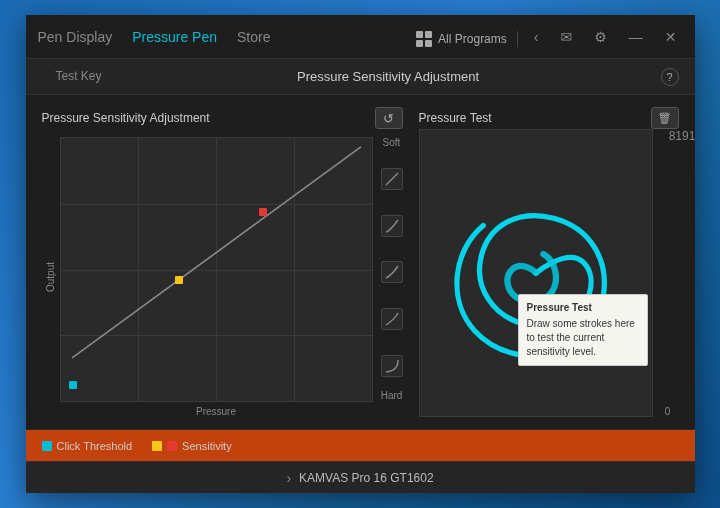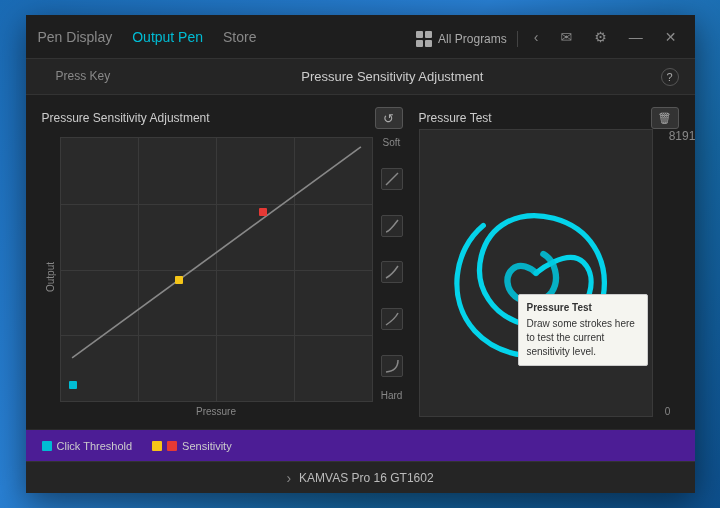--- a/index.html
+++ b/index.html
@@ -316,21 +316,21 @@
     .pressure-test-wrapper {
       flex: 1;
       display: flex;
       flex-direction: column;
       gap: 0;
     }
 
     
     .legend-bar {
       height: 32px;
-      background: #4c1d95;
+      background: #c2410c;
       display: flex;
       align-items: center;
       padding: 0 16px;
       gap: 20px;
       border-top: 1px solid #2a2a2a;
       flex-shrink: 0;
     }
     .legend-item {
       display: flex;
       align-items: center;
@@ -379,21 +379,21 @@
     }
   </style>
 </head>
 <body>
 
 <div class="window">
 
   <div class="titlebar">
     <div class="titlebar-nav">
       <span class="nav-item">Pen Display</span>
-      <span class="nav-item active">Output Pen</span>
+      <span class="nav-item active">Pressure Pen</span>
       <span class="nav-item">Store</span>
     </div>
     <div class="titlebar-right">
       <div class="all-programs-area">
         <div class="grid-icon">
           <span></span>
             <span></span>
             <span></span>
             <span></span>
         </div>
@@ -403,21 +403,21 @@
       <span class="title-btn">‹</span>
       <span class="title-btn">✉</span>
       <span class="title-btn">⚙</span>
       <span class="title-btn">—</span>
       <span class="title-btn close">✕</span>
     </div>
   </div>
 
   <div class="subheader">
     <div class="subheader-tabs">
-      <div class="subheader-tab">Press Key</div>
+      <div class="subheader-tab">Test Key</div>
     </div>
     <div class="subheader-title">Pressure Sensitivity Adjustment</div>
     <div class="subheader-help">?</div>
   </div>
 
   <div class="main-content">
 
     <div class="left-panel">
       <div class="panel-header">
         <span class="panel-title">Pressure Sensitivity Adjustment</span>

